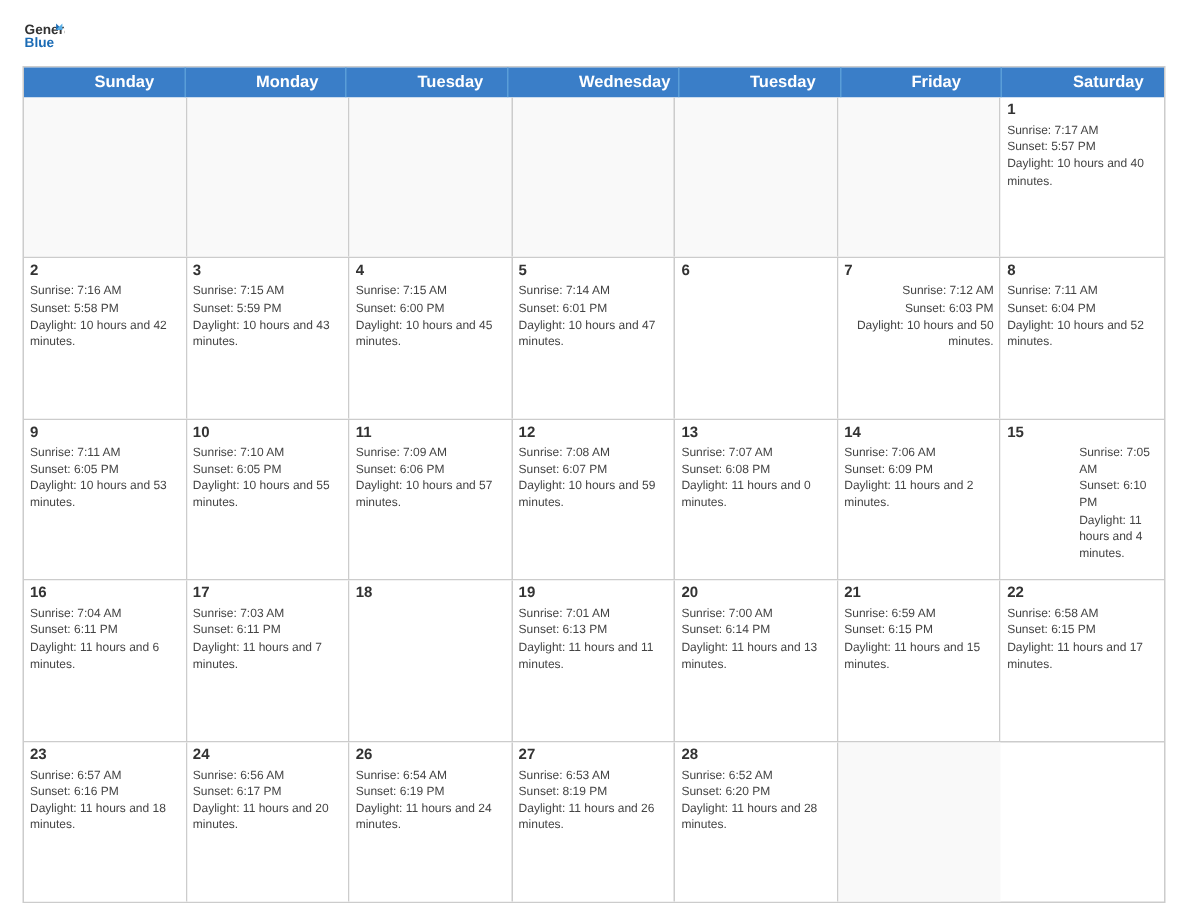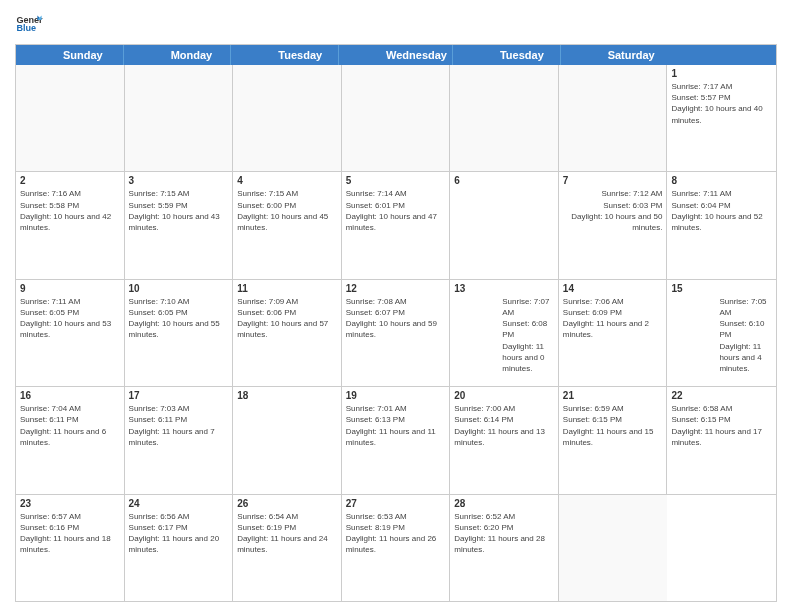--- a/index.html
+++ b/index.html
@@ -120,20 +120,21 @@
     </div>
   </div>
 
   <div class="calendar">
     <div class="cal-header">
     <div class="cal-header-cell">Sunday</div>
         <div class="cal-header-cell">Monday</div>
         <div class="cal-header-cell">Tuesday</div>
         <div class="cal-header-cell">Wednesday</div>
         <div class="cal-header-cell">Tuesday</div>
+        <div class="cal-header-cell">Friday</div>
         <div class="cal-header-cell">Saturday</div>
       </div>
     <div class="cal-body">
     <div class="cal-row">
           <div class="cal-cell empty"></div>
           <div class="cal-cell empty"></div>
           <div class="cal-cell empty"></div>
           <div class="cal-cell empty"></div>
           <div class="cal-cell empty"></div>
           <div class="cal-cell empty"></div>
@@ -205,21 +206,21 @@
 Daylight: 10 hours and 57 minutes.</div>
           </div>
           <div class="cal-cell">
             <span class="day-num">12</span>
             <div class="day-info" style="white-space: pre-line;">Sunrise: 7:08 AM
 Sunset: 6:07 PM
 Daylight: 10 hours and 59 minutes.</div>
           </div>
           <div class="cal-cell">
             <span class="day-num">13</span>
-            <div class="day-info" style="white-space: pre-line; margin-left: 48px;">Sunrise: 7:07 AM
+            <div class="day-info" style="white-space: pre-line;">Sunrise: 7:07 AM
 Sunset: 6:08 PM
 Daylight: 11 hours and 0 minutes.</div>
           </div>
           <div class="cal-cell">
             <span class="day-num">14</span>
             <div class="day-info" style="white-space: pre-line;">Sunrise: 7:06 AM
 Sunset: 6:09 PM
 Daylight: 11 hours and 2 minutes.</div>
           </div>
           <div class="cal-cell">

